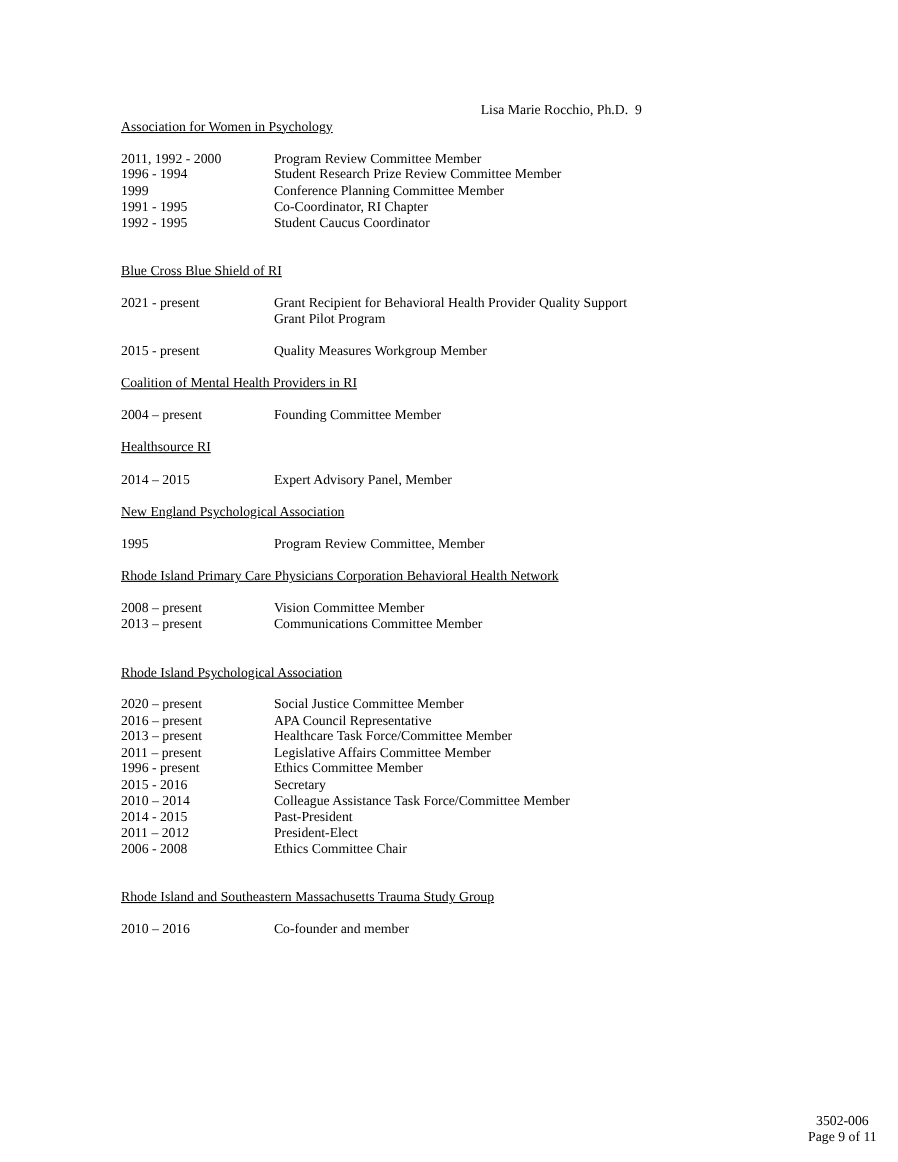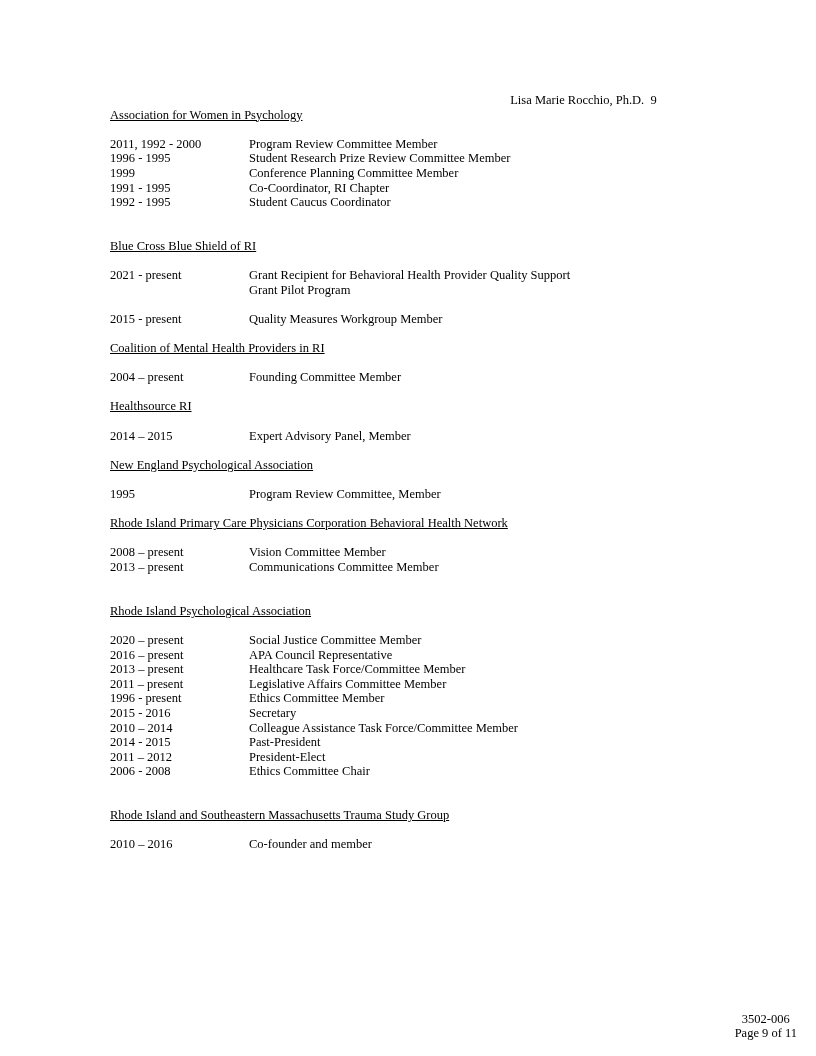--- a/index.html
+++ b/index.html
@@ -18,21 +18,20 @@
   }
   .content {
     position: absolute;
     left: 110px;
     top: 93px;
     width: 620px;
   }
   .header-line {
     margin-left: 327px;
     white-space: pre;
-    text-align: center;
   }
   .heading { white-space: pre; }
   .heading .heading-text { text-decoration: underline; }
   .entry { display: flex; }
   .entry .date-col {
     flex: 0 0 139px;
     width: 139px;
     white-space: pre;
   }
   .entry .text-col {
@@ -56,21 +55,21 @@
   <div class="content">
     <div class="header-line">Lisa Marie Rocchio, Ph.D.  9</div>
     <div id="blocks">
         <div class="heading"><span class="heading-text">Association for Women in Psychology</span></div>
         <div class="blank"></div>
         <div class="entry">
           <span class="date-col">2011, 1992 - 2000</span>
           <span class="text-col">Program Review Committee Member</span>
         </div>
         <div class="entry">
-          <span class="date-col">1996 - 1995</span>
+          <span class="date-col">1996 - 1994</span>
           <span class="text-col">Student Research Prize Review Committee Member</span>
         </div>
         <div class="entry">
           <span class="date-col">1999</span>
           <span class="text-col">Conference Planning Committee Member</span>
         </div>
         <div class="entry">
           <span class="date-col">1991 - 1995</span>
           <span class="text-col">Co-Coordinator, RI Chapter</span>
         </div>

